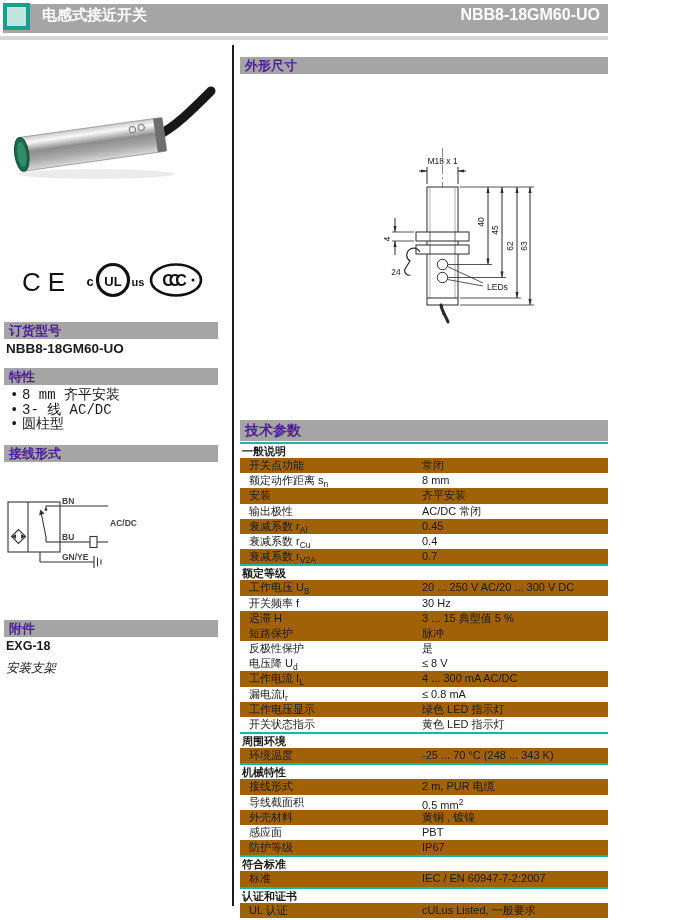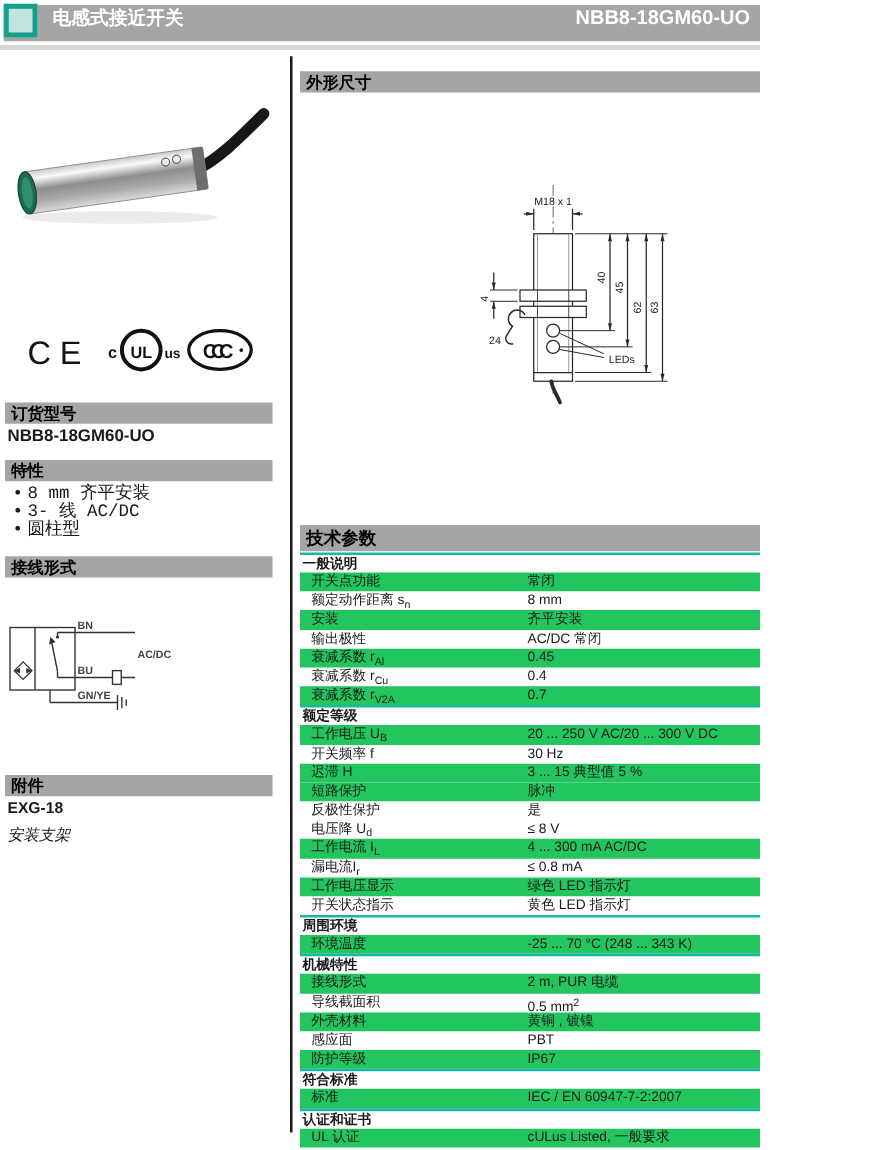--- a/index.html
+++ b/index.html
@@ -12,40 +12,40 @@
   #topbar { left:3px; top:4px; width:692px; height:29px; background:#a5a5a5; }
   #teal-square { left:3px; top:3px; width:27px; height:27px; background:#c0e5de;
     border:4px solid #169f8d; }
   #doc-type { left:42px; top:0; height:29px; line-height:29px; color:#fff;
     font-weight:bold; font-size:15px; }
   #model-top { right:8px; top:0; height:29px; line-height:29px; color:#fff;
     font-weight:bold; font-size:16px; }
   #toprule { left:0; top:36px; width:698px; height:4px; background:#d6d6d6; }
 
   
-  .sbar { background:#a5a5a5; font-weight:bold; font-size:13px; color:#000000;
+  .sbar { background:#a5a5a5; font-weight:bold; font-size:13px; color:#4c1d95;
     padding-left:5px; height:17px; line-height:17px; }
   .sbar-left { left:4px; width:214px; }
   .sbar-right { left:240px; width:454px; }
 
   #divider { left:232px; top:45px; width:2px; height:861px; background:#1a1a1a; }
 
   #order-number { left:6px; top:341px; font-weight:bold; font-size:13.5px; }
   #features-list { left:8px; top:388px; width:206px; list-style:none; }
   #features-list li { font-size:14px; line-height:14.5px; padding-left:14px; position:relative;font-family:Liberation Mono, monospace; }
   #features-list li::before { content:"•"; position:absolute; left:2px; }
   #accessory-model { left:6px; top:639px; font-weight:bold; font-size:12.5px;text-align:center; }
   #accessory-desc { left:6px; top:660px; font-size:12.5px;font-style:italic; }
 
   
   #spec-table { left:240px; top:442px; width:454px; }
   .sec-h { border-top:2px solid #14b8a6; height:16px; line-height:13px;
     font-weight:bold; font-size:11px; padding:1px 0 0 2px; }
   .row { display:flex; height:15.2px; line-height:15.2px; font-size:11px; }
-  .row.shade { background:#22c55e; }
+  .row.shade { background:#a16207; }
   .lab { width:182px; padding-left:9px; white-space:nowrap; }
   .val { flex:1; white-space:nowrap; }
   .subs { font-size:8.5px; vertical-align:-3px; }
   .sups { font-size:8.5px; vertical-align:4px; }
 
   svg text { font-family:"Liberation Sans","DejaVu Sans",sans-serif; }
   .dimtxt { font-size:8.5px; fill:#222; }
   .wiretxt { font-size:8.5px; fill:#3d434b; font-weight:bold; }
 </style>
 </head>

